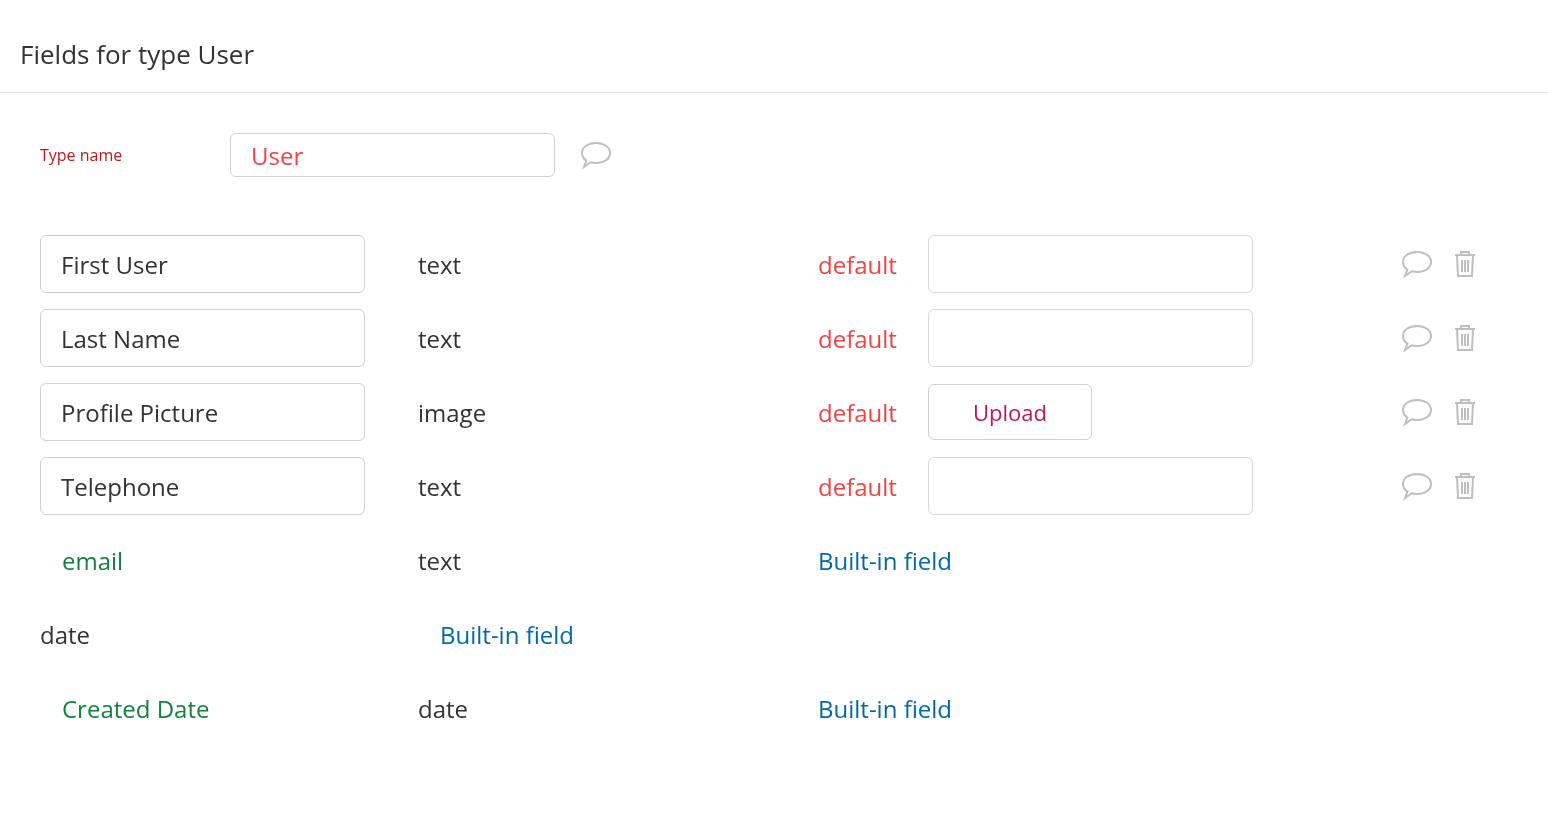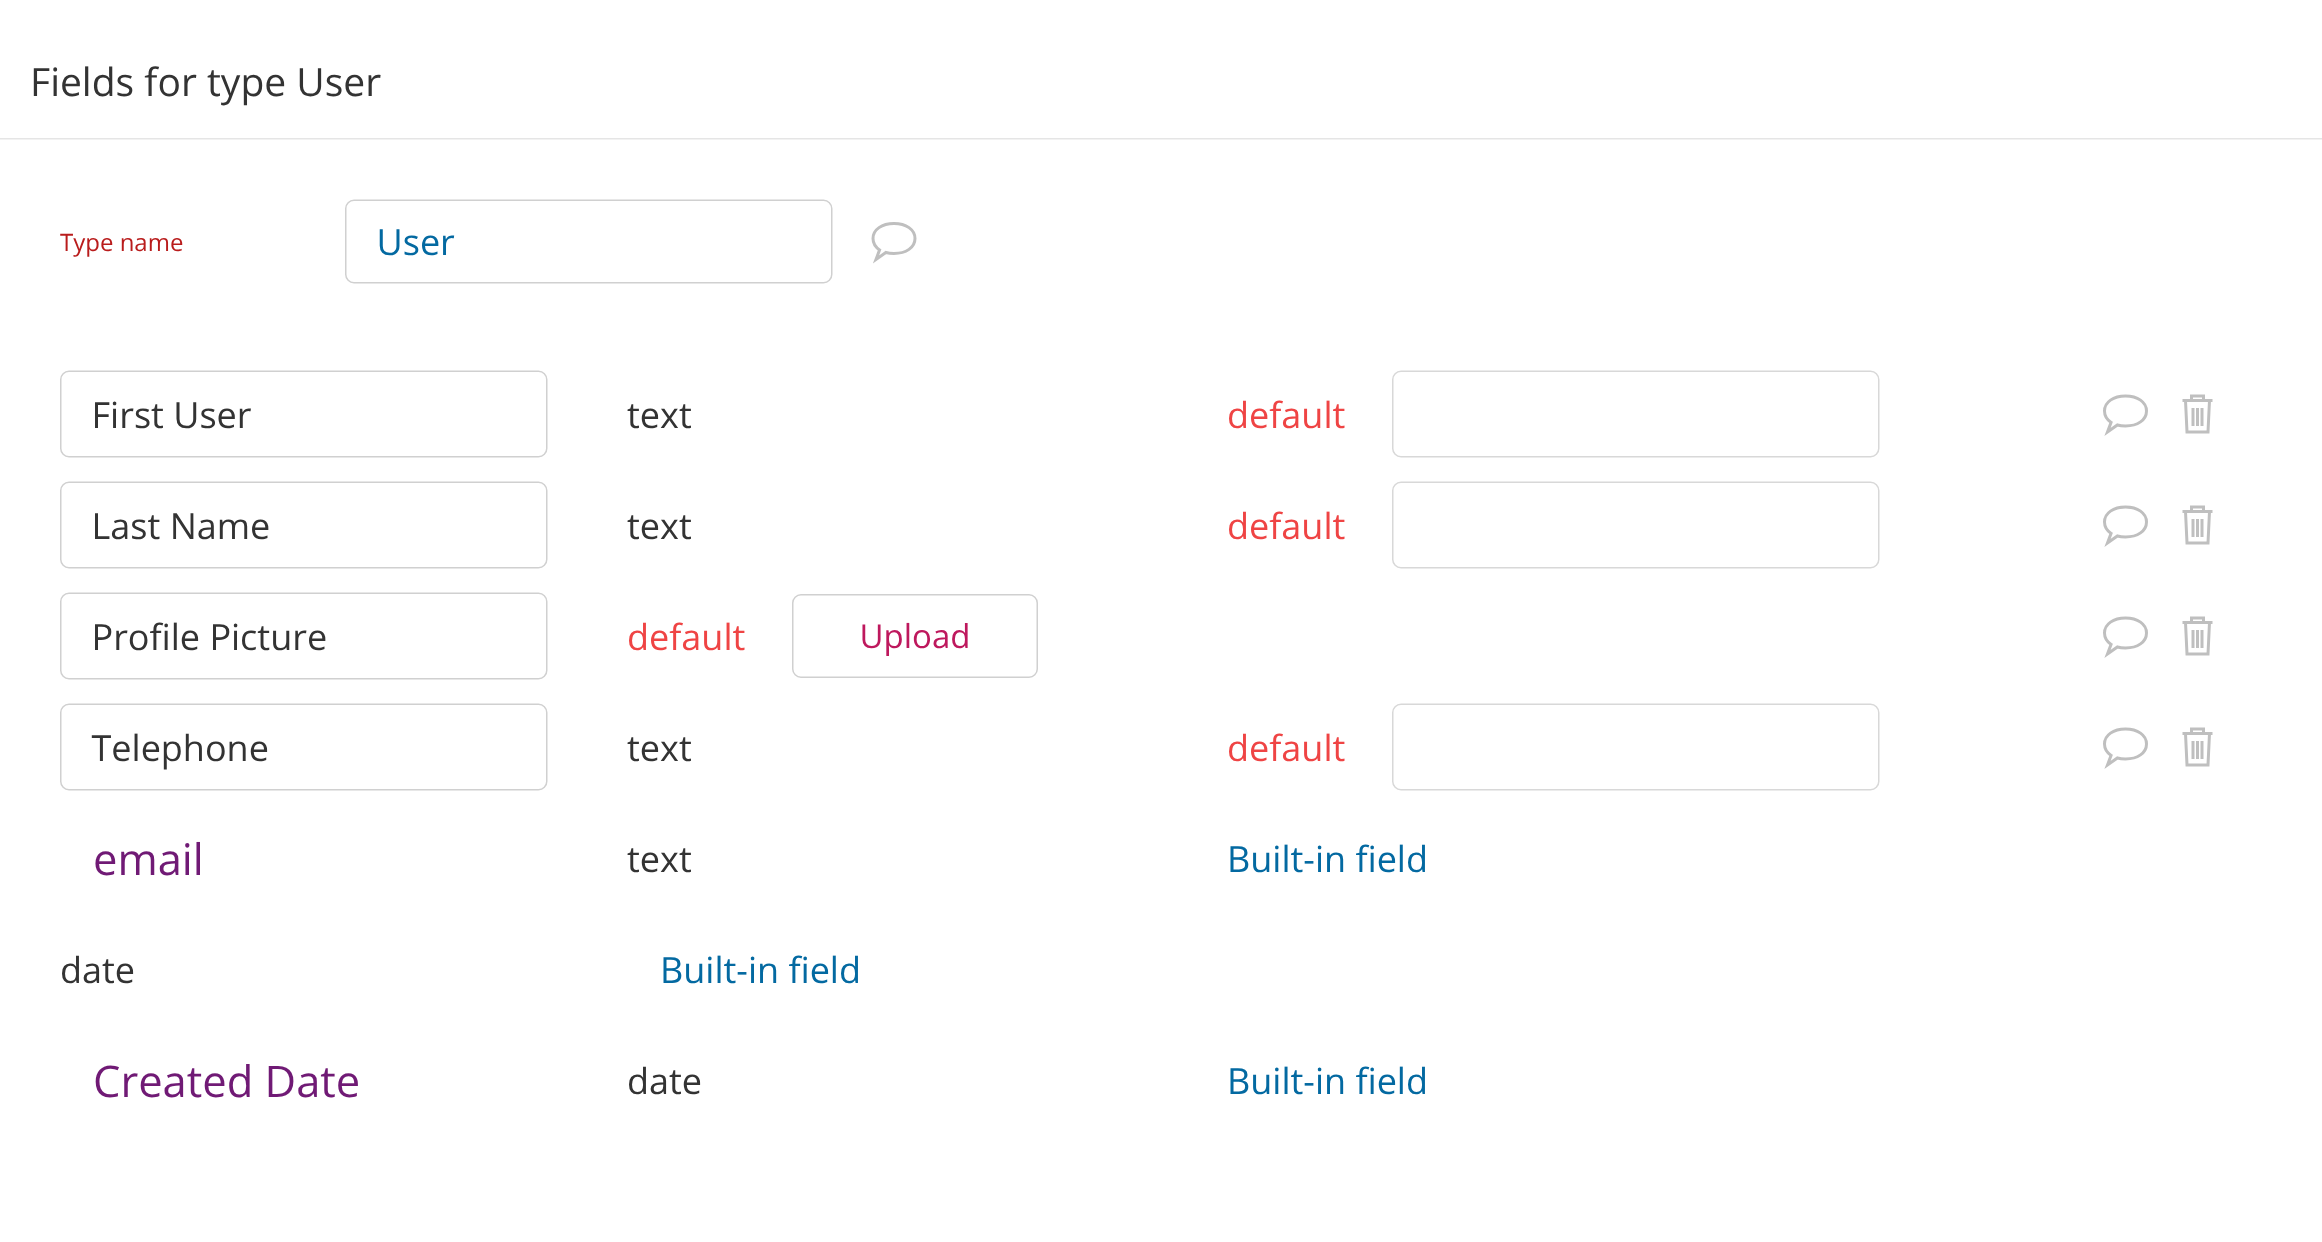--- a/index.html
+++ b/index.html
@@ -25,26 +25,26 @@
     align-items: center;
     margin-bottom: 50px;
   }
   .type-label {
     width: 190px;
     font-size: 16px;
     color: #b91c1c;
   }
   .type-input {
     width: 325px;
-    height: 56px;
+    height: 44px;
     border: 1px solid #d0d0d0;
     border-radius: 6px;
     padding: 0 20px;
     font-size: 24px;
-    color: #0369a1;
+    color: #ef4444;
     font-family: inherit;
   }
   .chat-icon-top {
     margin-left: 24px;
     color: #bfbfbf;
   }
   .fields { }
   .field-row {
     display: flex;
     align-items: center;
@@ -70,22 +70,22 @@
     border-radius: 6px;
     padding: 0 20px;
     font-size: 24px;
     color: #333;
     display: flex;
     align-items: center;
     background: #fff;
   }
   .name-plain {
     padding-left: 22px;
-    font-size: 29px;
-    color: #701a75;
+    font-size: 24px;
+    color: #15803d;
   }
   .default-input {
     width: 325px;
     height: 58px;
     border: 1px solid #d8d8d8;
     border-radius: 6px;
     font-size: 22px;
     padding: 0 16px;
     font-family: inherit;
   }
@@ -168,20 +168,21 @@
                 <line x1="13" y1="11" x2="13" y2="23"></line>
                 <line x1="16" y1="11" x2="16" y2="23"></line>
               </svg>
             </span>
           </div>
         </div>
         <div class="field-row">
           <div class="col-name">
             <div class="name-box">Profile Picture</div>
           </div>
+          <div class="col-type">image</div>
           <div class="col-default-label">default</div>
           <div class="col-default-ctrl"><button class="upload-btn">Upload</button></div>
           <div class="col-actions">
             <span class="icon-btn">
               <svg width="34" height="30" viewBox="0 0 34 30" fill="none" stroke="currentColor" stroke-width="2">
                 <path d="M3 13 C3 7 9 3 17 3 C25 3 31 7 31 13 C31 19 25 23 17 23 C15 23 13.2 22.8 11.6 22.3 L5 27 L7.4 20.6 C4.6 18.7 3 16 3 13 Z"></path>
               </svg>
             </span>
             <span class="icon-btn">
               <svg width="26" height="30" viewBox="0 0 26 30" fill="none" stroke="currentColor" stroke-width="2">

